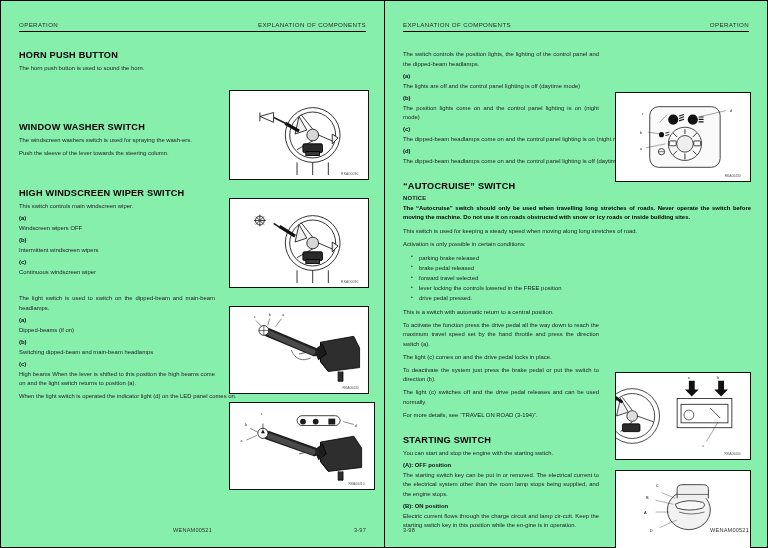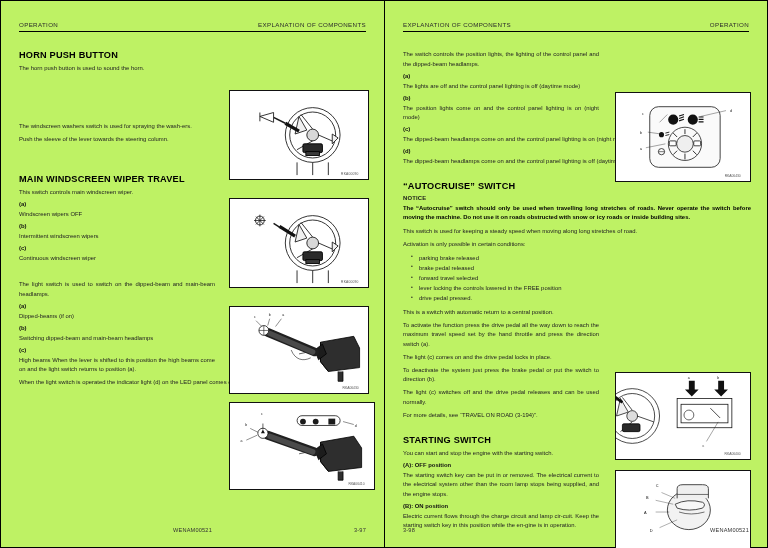--- a/index.html
+++ b/index.html
@@ -18,21 +18,21 @@
     display: flex;
     width: 768px;
     height: 548px;
     box-sizing: border-box;
   }
   .page {
     position: relative;
     width: 384px;
     height: 548px;
     box-sizing: border-box;
-    background: #bef264;
+    background: #86efac;
     border: 1px solid #000;
     padding: 20px 18px 10px 18px;
   }
   .page.left { border-right: none; }
 
   
   .runhead {
     display: flex;
     justify-content: space-between;
     align-items: flex-end;
@@ -151,26 +151,27 @@
     </div>
 
     <div class="col-wrap">
 
       <div class="txtcol">
         <h2 class="sect">HORN PUSH BUTTON</h2>
         <p class="body nojust">The horn push button is used to sound the horn.</p>
       </div>
 
       <div class="txtcol" style="margin-top:48px;">
+        <h2 class="sect">WINDOW WASHER SWITCH</h2>
         <p class="body">The windscreen washers switch is used for spraying the wash-ers.</p>
         <p class="body nojust">Push the sleeve of the lever towards the steering column.</p>
       </div>
 
       <div class="txtcol" style="margin-top:30px;">
-        <h2 class="sect">MAIN WINDSCREEN WIPER TRAVEL</h2>
+        <h2 class="sect">HIGH WINDSCREEN WIPER SWITCH</h2>
         <p class="body nojust">This switch controls main windscreen wiper.</p>
         <p class="lbl">(a)</p>
         <p class="body nojust">Windscreen wipers OFF</p>
         <p class="lbl">(b)</p>
         <p class="body nojust">Intermittent windscreen wipers</p>
         <p class="lbl">(c)</p>
         <p class="body nojust">Continuous windscreen wiper</p>
       </div>
 
       <div class="txtcol" style="margin-top:16px;">

